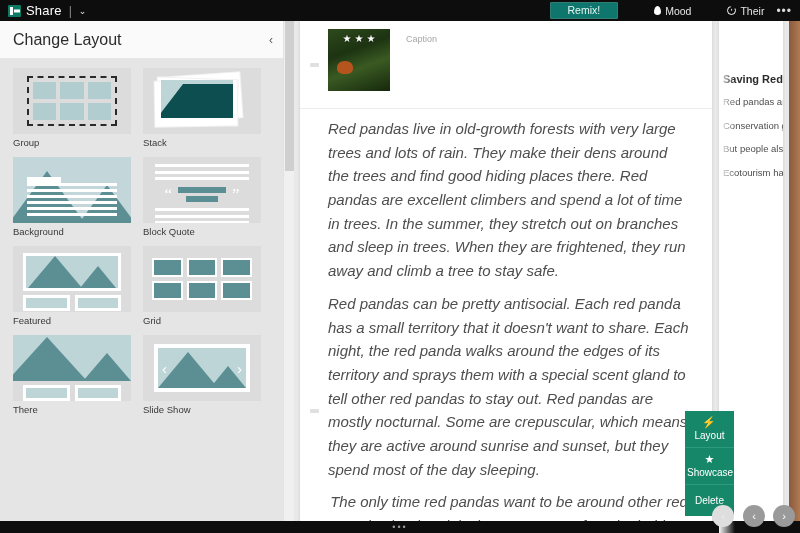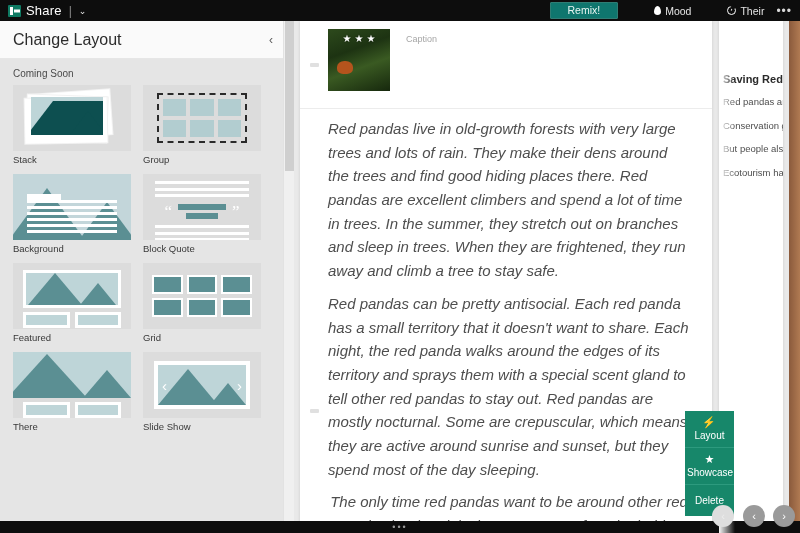--- a/index.html
+++ b/index.html
@@ -215,48 +215,47 @@
       <span class="ellipsis">•••</span>
     </div>
   </div>
 
   <div class="leftpanel">
     <div class="panel-head">
       <span class="panel-title">Change Layout</span>
       <span class="panel-collapse">‹</span>
     </div>
     <div class="panel-body">
-      <div class="coming-soon">Coming Soon</div>
       <div class="layout-grid">
+
+        <div class="layout-item">
+          <div class="thumb">
+            <div class="grp-dash"></div>
+            <div class="grp-cells">
+                <i></i>
+                <i></i>
+                <i></i>
+                <i></i>
+                <i></i>
+                <i></i>
+              </div>
+          </div>
+          <div class="layout-label">Group</div>
+        </div>
 
         <div class="layout-item">
           <div class="thumb">
             <div class="stk">
               <i class="s1"></i>
                 <i class="s2"></i>
                 <i class="s3"></i>
               <div class="mini-pic" style="left:8px;top:5px;width:72px;height:38px;"></div>
             </div>
           </div>
           <div class="layout-label">Stack</div>
-        </div>
-
-        <div class="layout-item">
-          <div class="thumb">
-            <div class="grp-dash"></div>
-            <div class="grp-cells">
-                <i></i>
-                <i></i>
-                <i></i>
-                <i></i>
-                <i></i>
-                <i></i>
-              </div>
-          </div>
-          <div class="layout-label">Group</div>
         </div>
 
         <div class="layout-item">
           <div class="thumb">
             <div class="bgthumb">
               <span class="mtn m1"></span>
                 <span class="mtn m2"></span>
               <span class="blk"></span>
               <div class="lines">
                   <i></i>

